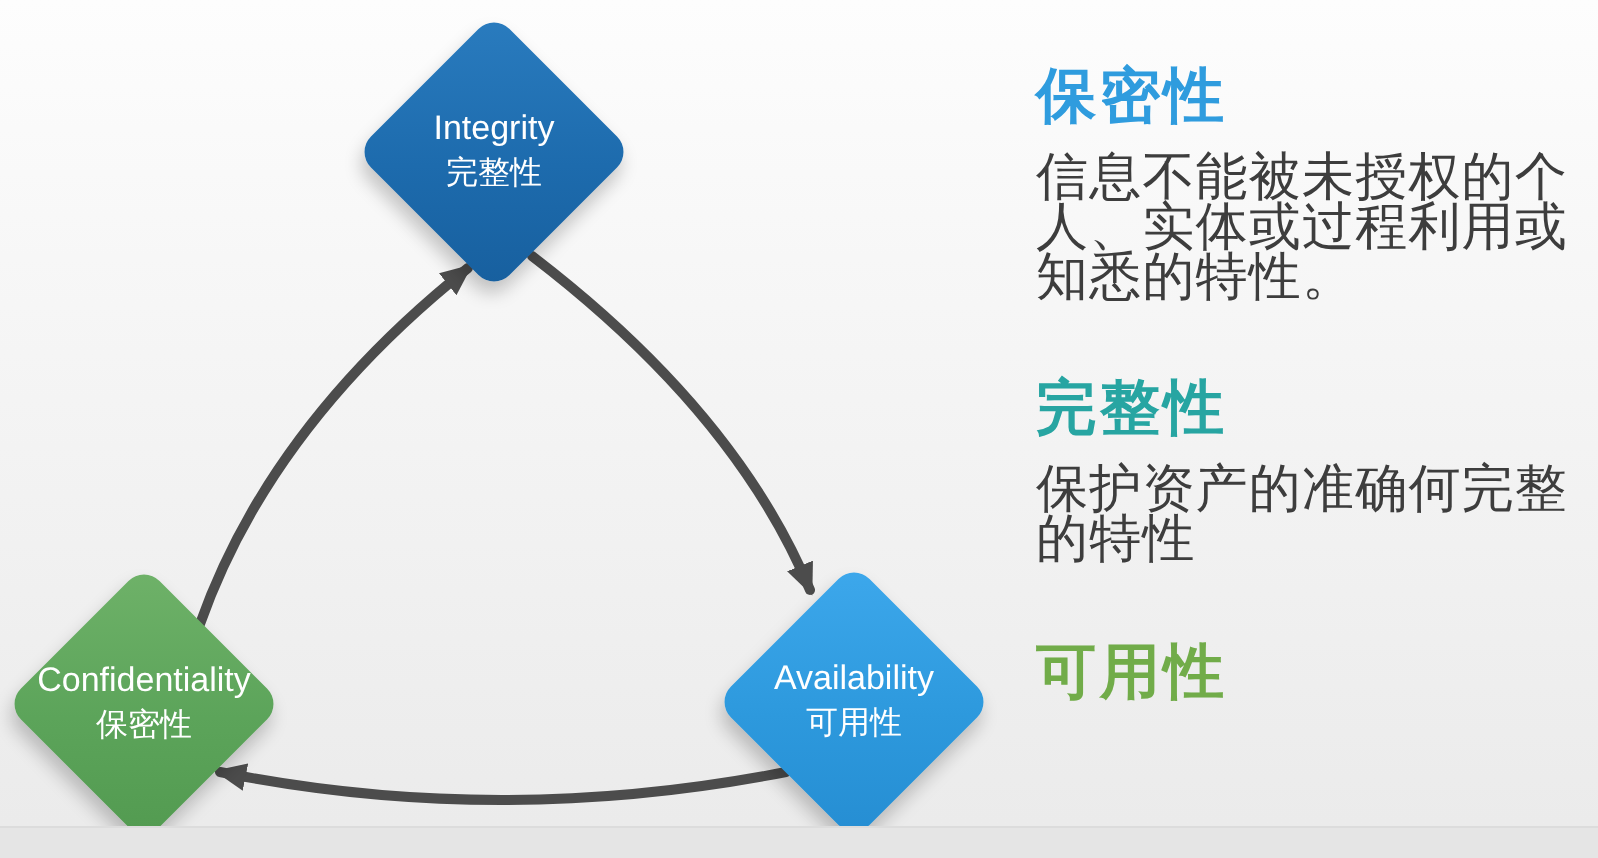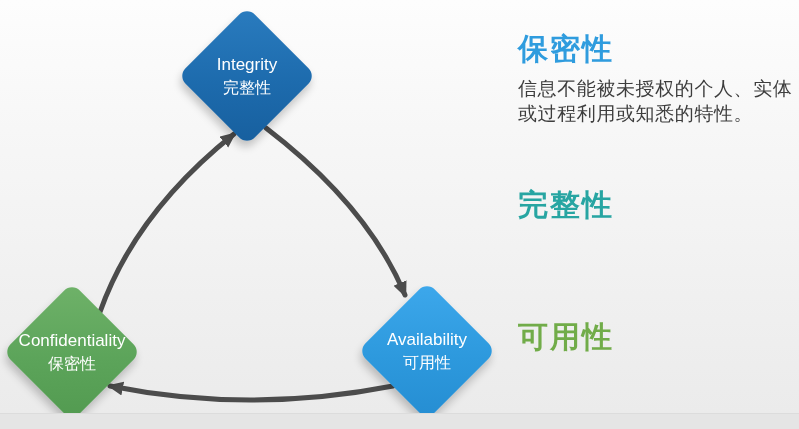--- a/index.html
+++ b/index.html
@@ -80,21 +80,21 @@
     font-weight: bold;
     letter-spacing: 2px;
     line-height: 34px;
     margin-bottom: 10px;
   }
   .t-blue  { color: #2f9cde; }
   .t-teal  { color: #27a5a2; }
   .t-green { color: #71ac49; }
 
   .def-body {
-    font-size: 19px;
+    font-size: 26px;
     letter-spacing: 0.6px;
     line-height: 25px;
     color: #3d3d3d;
   }
 </style>
 </head>
 <body>
 
 <div class="canvas">
 
@@ -132,19 +132,20 @@
 
   <div class="bottom-strip"></div>
 
   <section class="def def-1">
     <h2 class="def-title t-blue">保密性</h2>
     <p class="def-body">信息不能被未授权的个人、实体或过程利用或知悉的特性。</p>
   </section>
 
   <section class="def def-2">
     <h2 class="def-title t-teal">完整性</h2>
+    <p class="def-body">保护资产的准确何完整的特性</p>
   </section>
 
   <section class="def def-3">
     <h2 class="def-title t-green">可用性</h2>
   </section>
 
 </div>
 
 </body></html>

